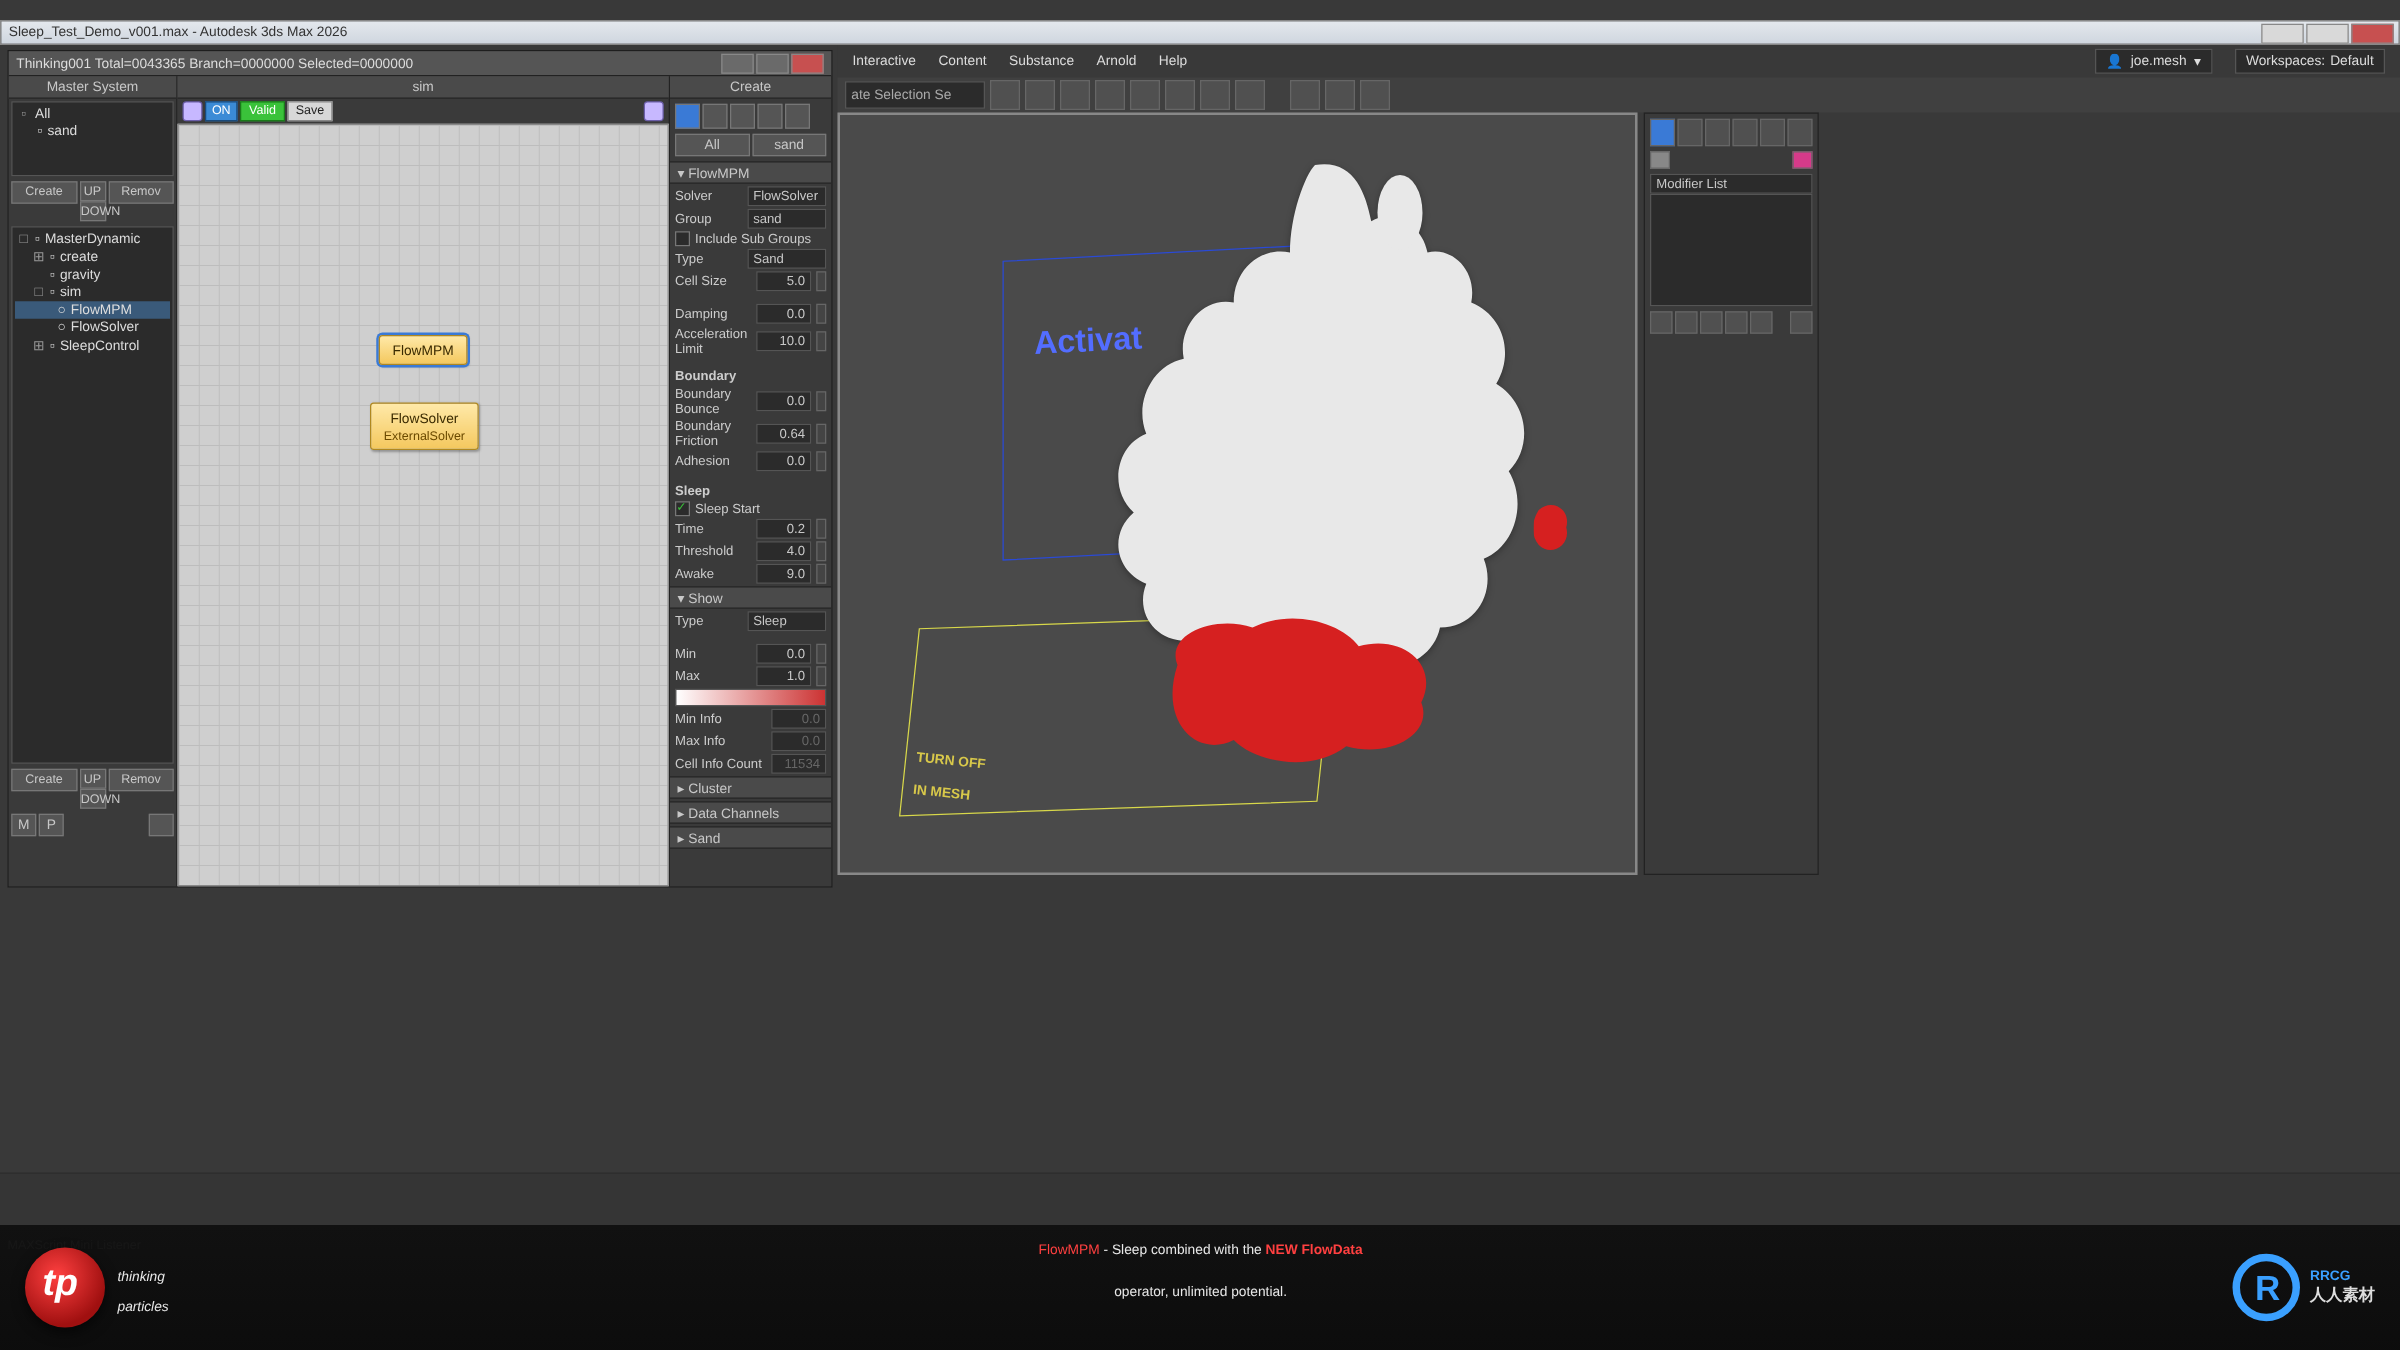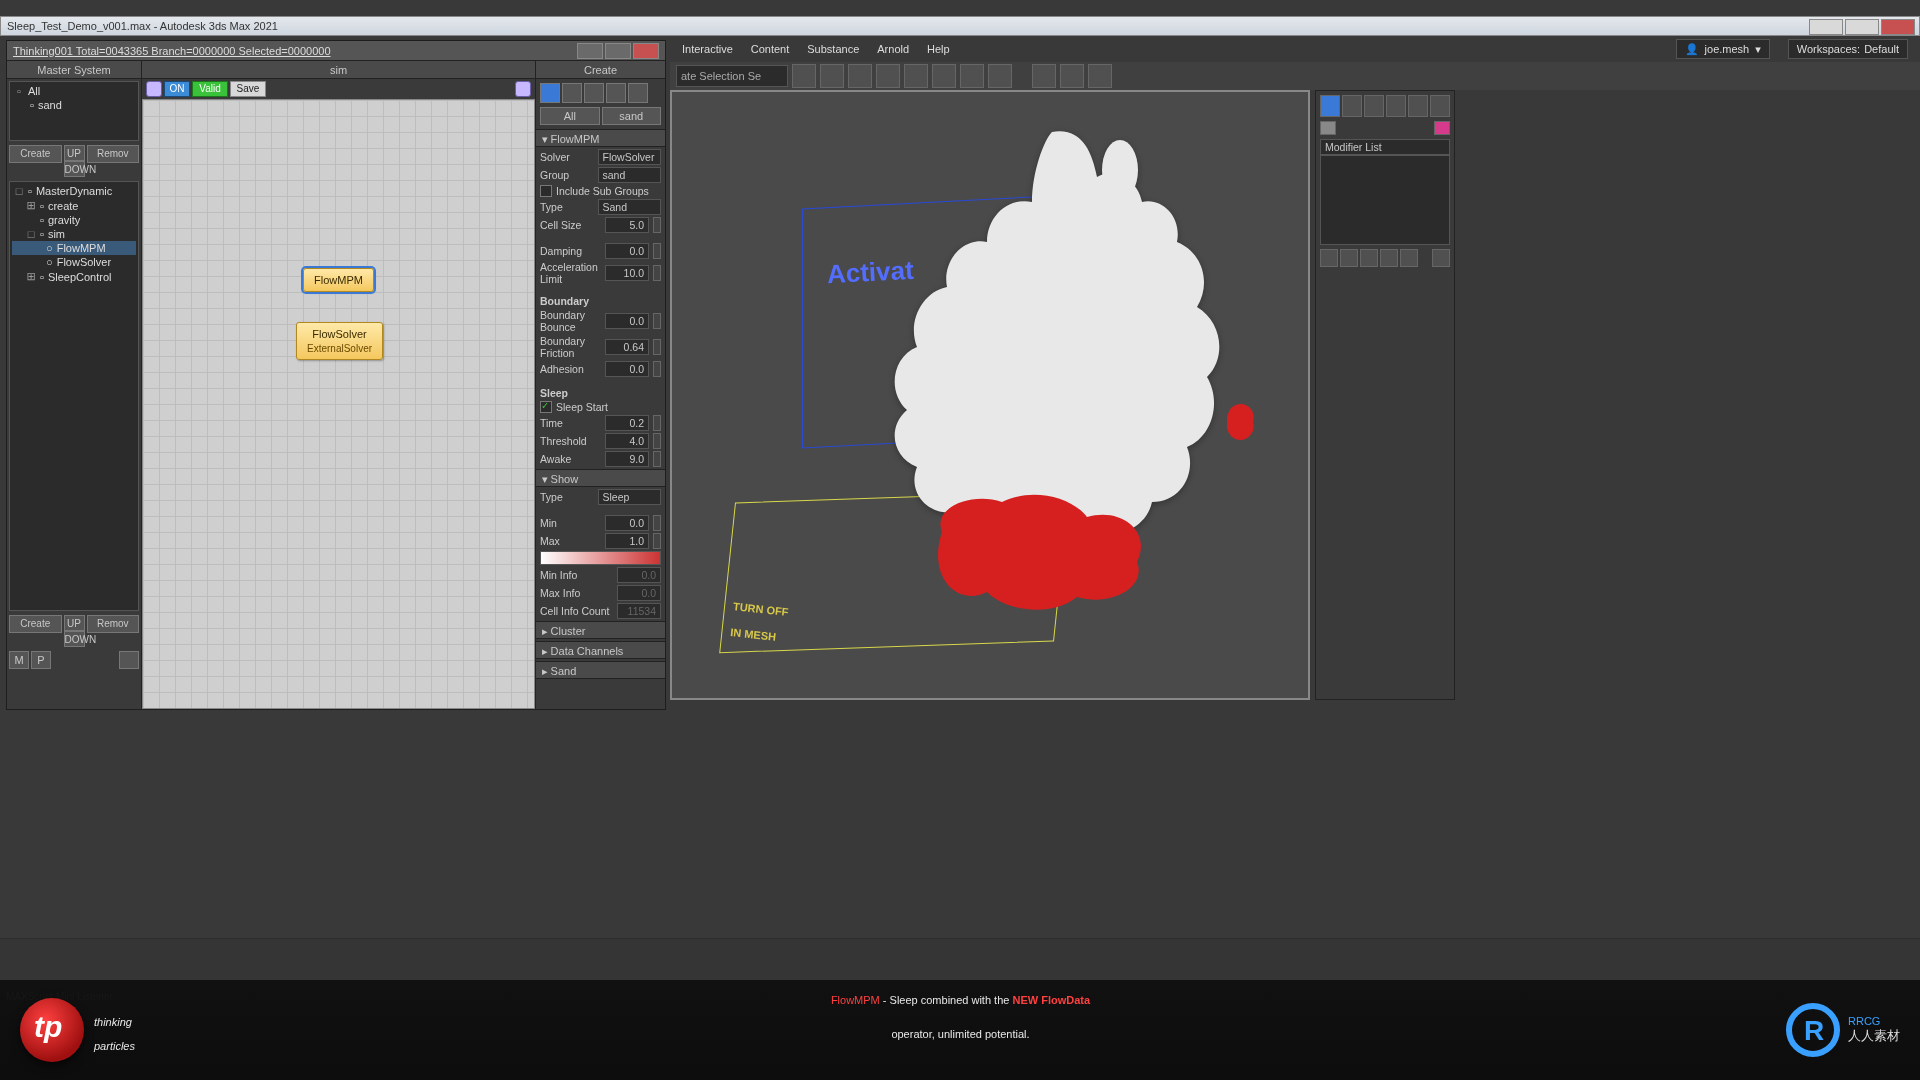--- a/index.html
+++ b/index.html
@@ -17,21 +17,21 @@
 .userbox { display: flex; align-items: center; gap: 6px; background: #2b2b2b; border: 1px solid #555; padding: 2px 8px; height: 20px; }
 .ws { display: flex; align-items: center; gap: 4px; background: #2b2b2b; border: 1px solid #555; padding: 2px 8px; height: 20px; }
 
 
 .toolbar2 { position: absolute; top: 62px; left: 670px; right: 0; height: 28px; background: #404040; display: flex; align-items: center; gap: 4px; padding: 0 6px; }
 .tbtn { width: 24px; height: 24px; background: #505050; border: 1px solid #666; }
 .tsel { width: 112px; height: 22px; background: #2b2b2b; border: 1px solid #555; }
 
 
 .thinkwin { position: absolute; top: 40px; left: 6px; width: 660px; height: 670px; background: #3a3a3a; border: 1px solid #1e1e1e; }
-.thinkwin .twtitle { height: 20px; background: #555; display: flex; align-items: center; color: #ddd; padding: 0 6px; border-bottom: 1px solid #222; text-decoration: underline; }
+.thinkwin .twtitle { height: 20px; background: #555; display: flex; align-items: center; color: #ddd; padding: 0 6px; border-bottom: 1px solid #222; }
 .thinkwin .twtitle .twright { margin-left: auto; display: flex; gap: 2px; }
 .thinkwin .twtitle .twbtn { width: 26px; height: 16px; background: #6a6a6a; border: 1px solid #888; }
 .thinkwin .twtitle .twbtn.close { background: #c75050; }
 
 .twbody { display: flex; height: calc(100% - 20px); }
 
 
 .master { width: 135px; background: #3a3a3a; border-right: 1px solid #222; display: flex; flex-direction: column; }
 .master .hdr { height: 18px; background: #4a4a4a; text-align: center; line-height: 18px; border-bottom: 1px solid #222; }
 .treewrap { height: 60px; background: #2b2b2b; border: 1px solid #555; margin: 2px; padding: 2px; }
@@ -107,34 +107,34 @@
 
 
 .caption { position:absolute; bottom:0; left:0; right:0; height:100px; background:linear-gradient(rgba(10,10,10,.85),rgba(10,10,10,.95)); display:flex; padding:0 20px; gap:40px; }
 .caption .logo { display:flex; align-items:center; gap:10px; }
 .caption .logo .disc { width:64px; height:64px; border-radius:50%; background:radial-gradient(circle at 40% 35%, #ff4040, #a01010 70%); box-shadow: 0 4px 10px rgba(0,0,0,.6); position:relative; }
 .caption .logo .disc::after { content:"tp"; position:absolute; top:12px; left:14px; color:#fff; font-size:30px; font-weight:bold; font-style:italic; }
 .caption .logo .lt { color:#e8e8e8; font-size:24px; line-height:1; font-style:italic; }
 .caption .text { flex:1; text-align:center; font-family: "Courier New", monospace; font-size:28px; color:#e8e8e8; line-height:1.2; }
 .caption .text .hl1 { color:#ff4040; }
 .caption .text .hl2 { color:#ff4040; font-weight:bold; }
-.caption .rlogo { display:flex; align-items:center; gap:8px; color:#3aa0ff; font-size:28px; font-weight:normal; }
+.caption .rlogo { display:flex; align-items:center; gap:8px; color:#3aa0ff; font-size:28px; font-weight:bold; }
 .caption .rlogo .ring { width:54px; height:54px; border:6px solid #3aa0ff; border-radius:50%; position:relative; }
 .caption .rlogo .ring::after { content:"R"; position:absolute; top:6px; left:12px; color:#3aa0ff; font-size:28px; font-weight:bold; }
 .caption .rlogo .zh { font-size:13px; color:#ddd; display:block; }
 
 
 .timeline { position:absolute; bottom:100px; left:0; right:0; height:42px; background:#333; border-top:1px solid #222; opacity:.5; }
 .listener { position:absolute; bottom:78px; left:6px; font-size:10px; color:#666; }
 </style>
 </head>
 <body>
 
 <div class="titlebar">
-  <span>Sleep_Test_Demo_v001.max - Autodesk 3ds Max 2021</span>
+  <span>Sleep_Test_Demo_v001.max - Autodesk 3ds Max 2026</span>
   <div class="winbtns">
     <div class="winbtn"></div>
     <div class="winbtn"></div>
     <div class="winbtn close"></div>
   </div>
 </div>
 
 <div class="menubar">
   <span>Interactive</span>
   <span>Content</span>

